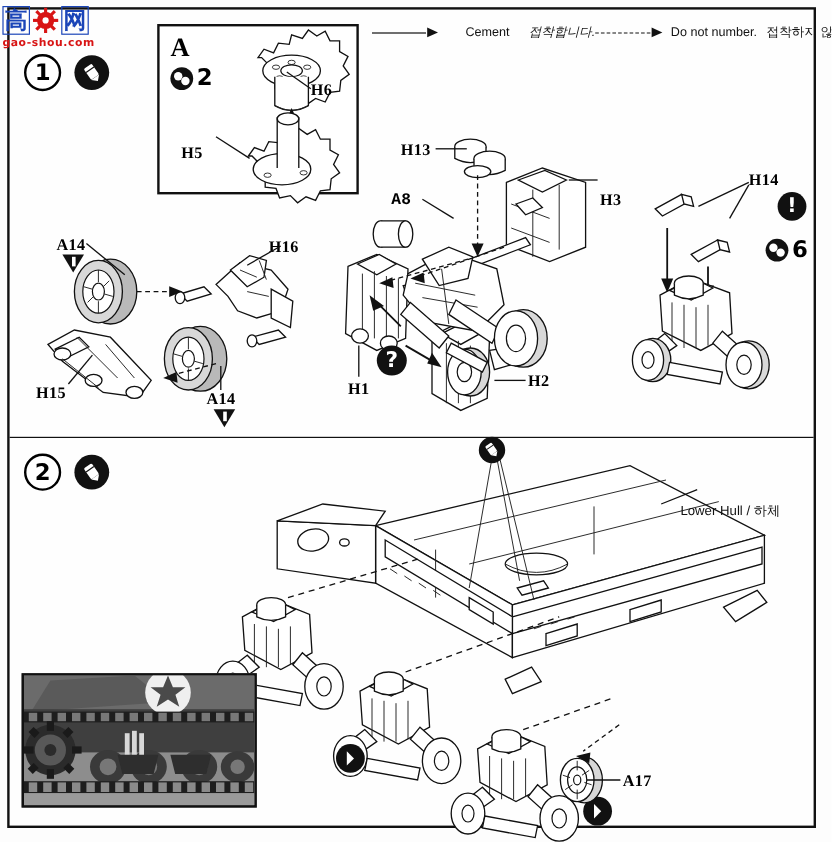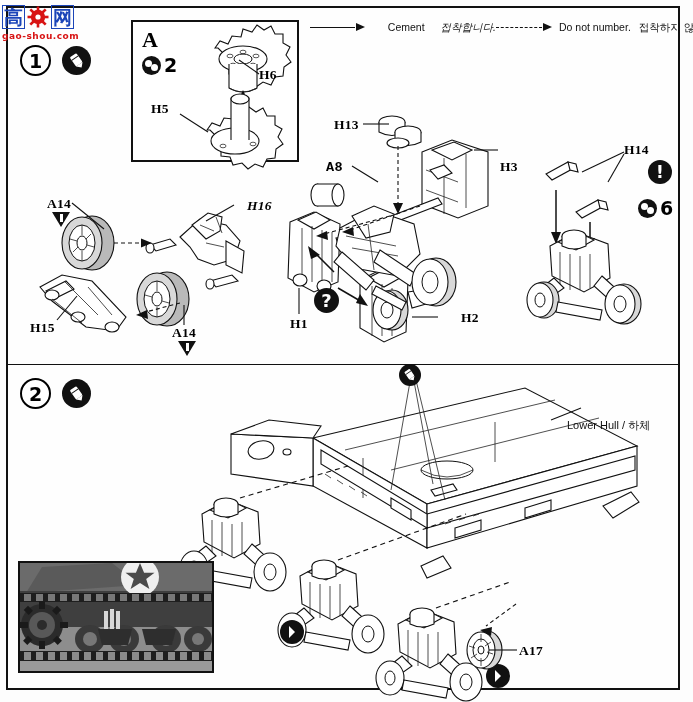--- a/index.html
+++ b/index.html
@@ -214,21 +214,21 @@
           <ellipse cx="78" cy="118" rx="3" ry="1.8"></ellipse>
         </g>
       </g>
     </svg>
 
     <div class="abs plabel" style="left:126px;top:28px;margin-top:17px;">H6</div>
     <svg class="abs" style="left:104px;top:36px;" width="24" height="20">
       <line class="ln" x1="22" y1="16" x2="2" y2="2"></line>
     </svg>
 
-    <div class="abs plabel" style="left:18px;top:79px;">H5</div>
+    <div class="abs plabel" style="left:18px;top:98px;">H5</div>
     <svg class="abs" style="left:47px;top:90px;" width="30" height="22">
       <line class="ln" x1="0" y1="2" x2="28" y2="20"></line>
     </svg>
   </div>
 
   <div class="abs" id="legend">
     <div class="leg-grid">
       <div class="leg-ar">
         <span class="ar-solid"></span>
           <span class="ar-head"></span>
@@ -302,21 +302,21 @@
   </svg>
 
   <div class="abs plabel" style="left:47px;top:196px;">A14</div>
   <div class="abs" style="left:52px;top:212px;">
       <div class="tri-marker"></div>
     </div>
   <svg class="abs" style="left:72px;top:203px;" width="34" height="28">
       <line class="ln" x1="0" y1="0" x2="32" y2="26"></line>
     </svg>
 
-  <div class="abs plabel" style="left:247px;top:198px;font-style:italic;">H16</div>
+  <div class="abs plabel" style="left:224px;top:198px;">H16</div>
   <svg class="abs" style="left:206px;top:205px;" width="30" height="18">
       <line class="ln" x1="28" y1="0" x2="0" y2="16"></line>
     </svg>
 
   <div class="abs plabel" style="left:30px;top:320px;">H15</div>
   <svg class="abs" style="left:55px;top:296px;" width="24" height="28">
       <line class="ln" x1="22" y1="0" x2="2" y2="24"></line>
     </svg>
 
   <div class="abs plabel" style="left:172px;top:325px;">A14</div>
@@ -412,21 +412,21 @@
   <div class="abs plabel" style="left:500px;top:159px;">H3</div>
   <svg class="abs" style="left:474px;top:146px;" width="26" height="8">
       <line class="ln" x1="24" y1="4" x2="0" y2="4"></line>
     </svg>
 
   <div class="abs plabel" style="left:290px;top:316px;font-family:Liberation Serif, serif;">H1</div>
   <svg class="abs" style="left:294px;top:288px;" width="10" height="28">
       <line class="ln" x1="5" y1="0" x2="5" y2="26"></line>
     </svg>
 
-  <div class="abs plabel" style="left:440px;top:310px;margin-left:21px;">H2</div>
+  <div class="abs plabel" style="left:440px;top:310px;">H2</div>
   <svg class="abs" style="left:412px;top:313px;" width="28" height="8">
       <line class="ln" x1="26" y1="4" x2="0" y2="4"></line>
     </svg>
 
   <div class="abs q-badge" style="left:314px;top:288px;">?</div>
 
   <svg class="abs" style="left:528px;top:150px;" width="130" height="180" viewBox="0 0 130 180">
 
     <g>
       <path class="fillw" d="M18 24 l22 -12 l6 6 l-22 12 z"></path>

